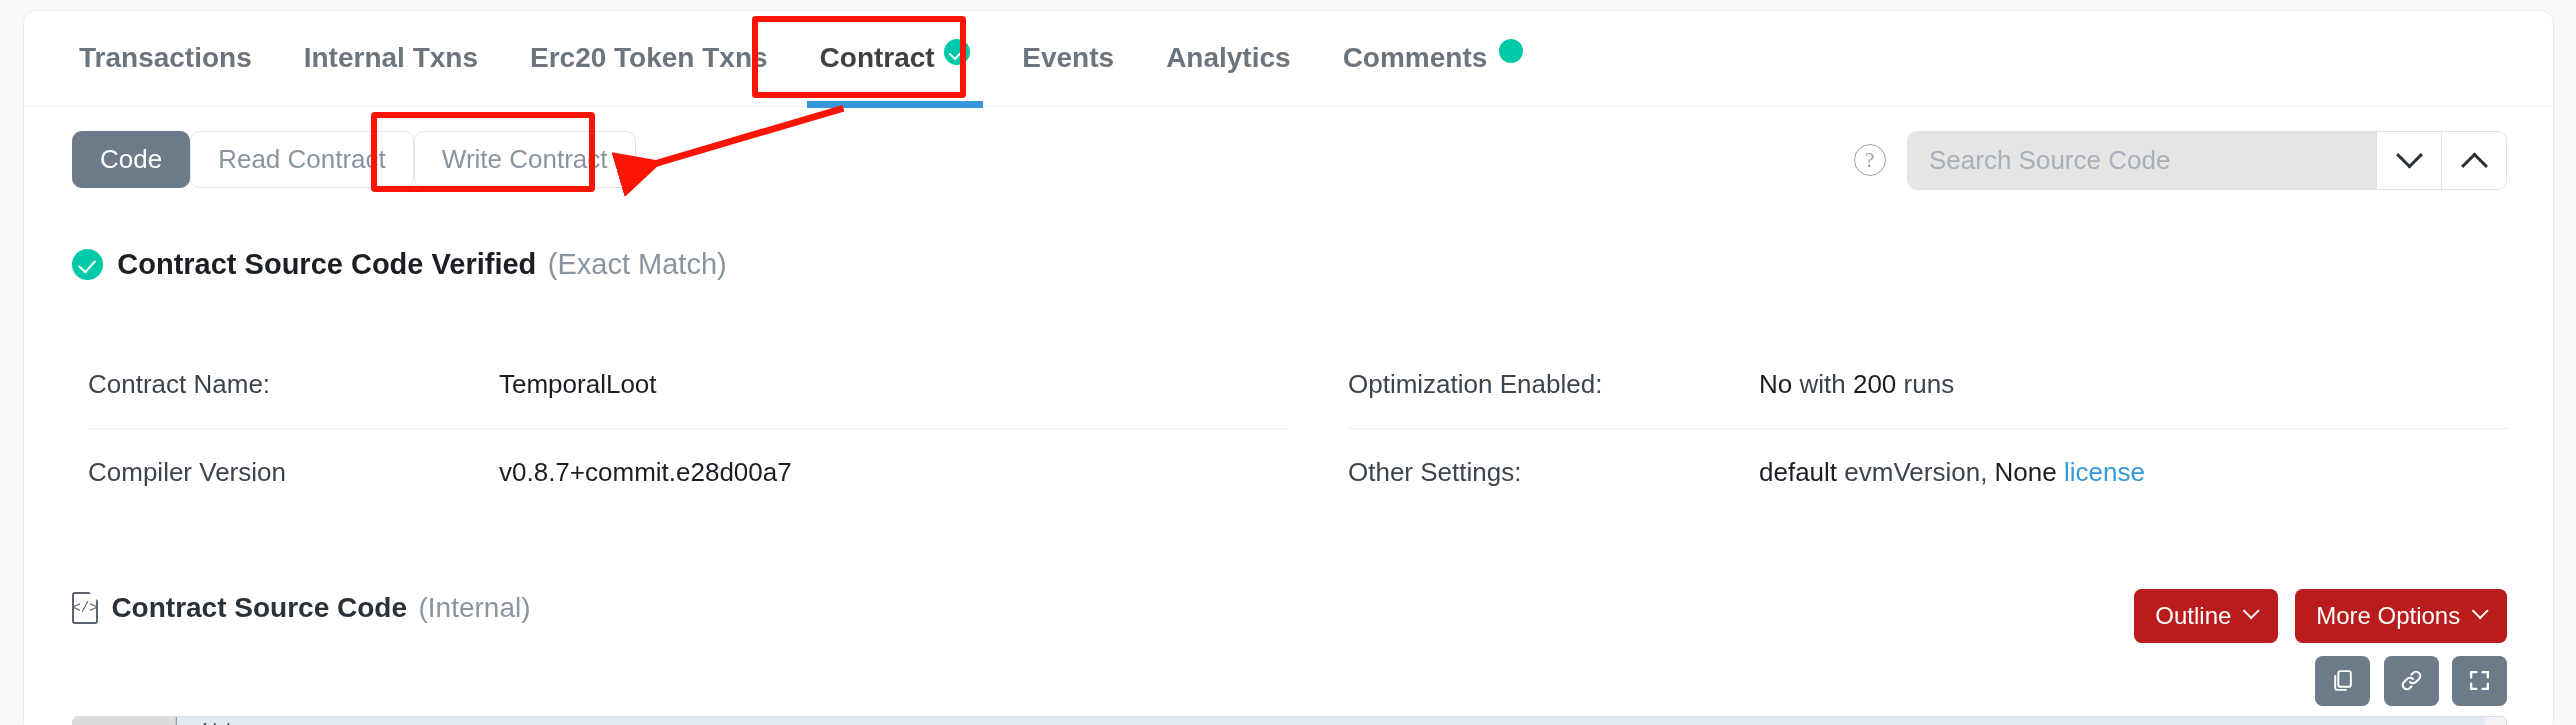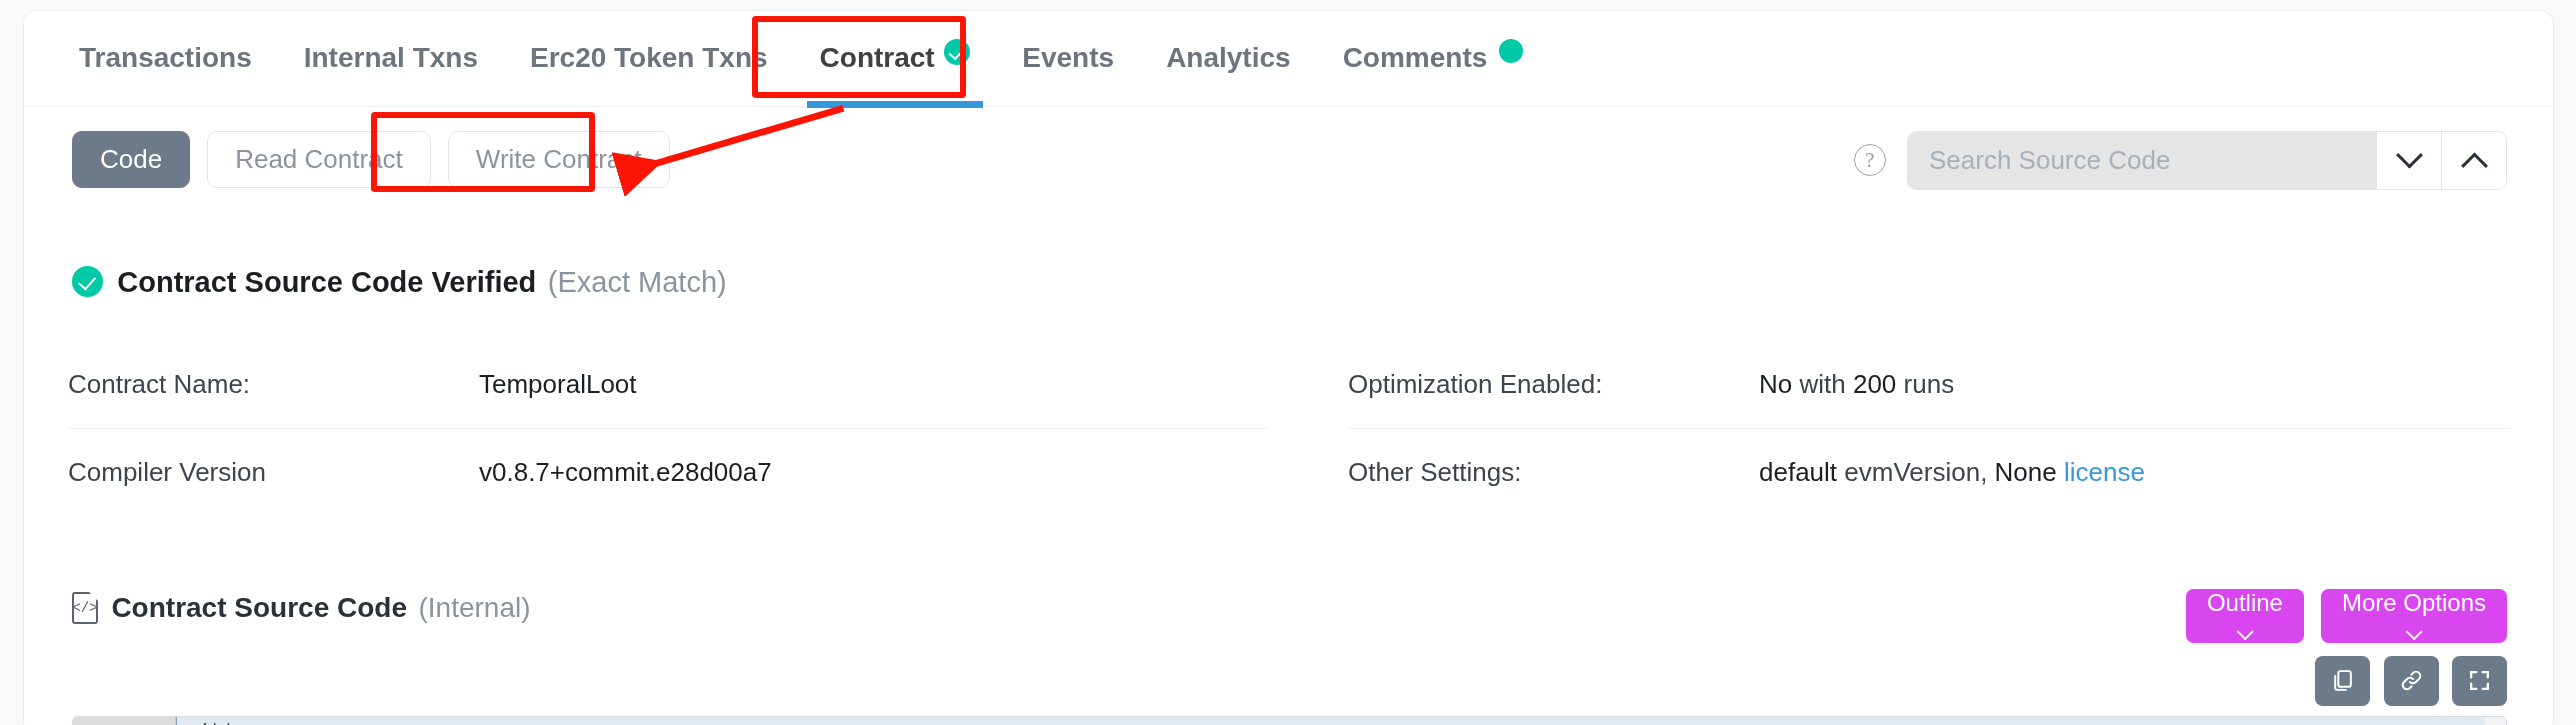--- a/index.html
+++ b/index.html
@@ -94,21 +94,21 @@
   .toolbar {
     position: absolute;
     left: 0; top: 96px;
     width: 2529px;
     height: 105px;
   }
   .btn-group {
     position: absolute;
     left: 48px; top: 24px;
     display: flex;
-    gap: 17px;
+    gap: 0;
   }
   .btn {
     height: 57px;
     padding: 0 27px;
     display: flex;
     align-items: center;
     justify-content: center;
     font-size: 26px;
     border-radius: 9.6px;
     border: 1px solid #e1e5ea;
@@ -172,23 +172,23 @@
     cursor: pointer;
     color: #2b3138;
   }
   .chev { width: 19px; height: 19px; border: solid #2b3138; border-width: 0 3.8px 3.8px 0; }
   .chev.down { transform: rotate(45deg) translate(-3.8px,-3.8px); }
   .chev.up   { transform: rotate(-135deg) translate(-3.8px,-3.8px); }
 
   
   .verified {
     position: absolute;
-    left: 48px; top: 255px;
-    display: flex;
-    align-items: flex-start;
+    left: 48px; top: 237px;
+    display: flex;
+    align-items: center;
     font-size: 29px;
   }
   .verified .vcheck {
     width: 31px; height: 31px;
     border-radius: 50%;
     background: #00c9a7;
     position: relative;
     margin-right: 14.3px;
   }
   .verified .vcheck::after {
@@ -198,21 +198,21 @@
     width: 7.6px; height: 14.3px;
     border: solid #fff;
     border-width: 0 2.9px 2.9px 0;
     transform: rotate(42deg);
   }
   .verified .vtitle { font-weight: bold; color: #1b1f24; }
   .verified .vsub { color: #8b949e; margin-left: 11.5px; }
 
   
   .info-col { position: absolute; top: 330px; }
-  .info-col.left  { left: 44px;   width: 1200px; }
+  .info-col.left  { left: 64px;   width: 1200px; }
   .info-col.right { left: 1324px; width: 1161px; }
 
   .info-row {
     height: 88px;
     display: flex;
     align-items: center;
     border-bottom: 1px solid #eceff2;
     font-size: 26px;
   }
   .info-row.last { border-bottom: none; }
@@ -255,30 +255,29 @@
   
   .grey-btns {
     position: absolute;
     right: 46px; top: 578px;
     display: flex;
     gap: 17px;
   }
   .gbtn {
     height: 54px;
     padding: 0 21px;
-    background: #d946ef;
+    background: #b91c1c;
     color: #fff;
     border-radius: 7.6px;
     font-size: 24px;
     display: flex;
     align-items: center;
     gap: 13.4px;
     cursor: pointer;
     white-space: nowrap;
-    flex-direction: column;
   }
   .gbtn .caret {
     width: 12.4px; height: 12.4px;
     border: solid #fff;
     border-width: 0 2.9px 2.9px 0;
     transform: rotate(45deg) translate(-2.9px,-2.9px);
   }
 
   .icon-btns {
     position: absolute;

